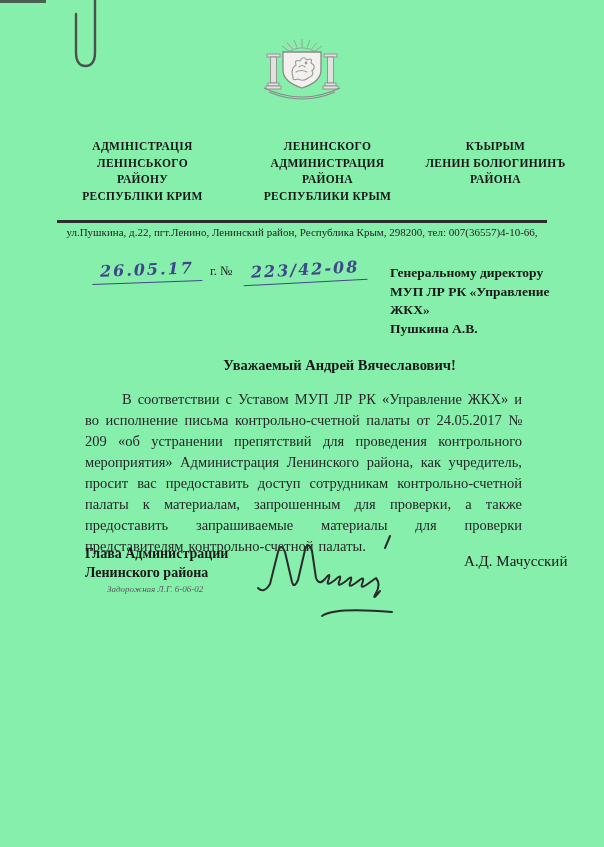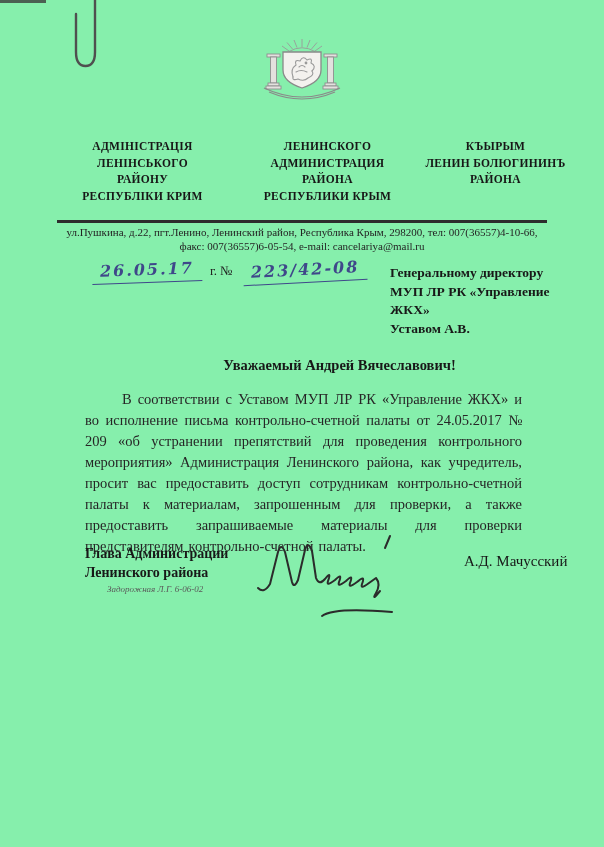--- a/index.html
+++ b/index.html
@@ -142,34 +142,33 @@
       <div>КЪЫРЫМ</div>
       <div>ЛЕНИН БОЛЮГИНИНЪ</div>
       <div>РАЙОНА</div>
     </div>
   </div>
 
   <div class="rule"></div>
 
   <div class="address">
     <div>ул.Пушкина, д.22, пгт.Ленино, Ленинский район, Республика Крым, 298200, тел: 007(36557)4-10-66,</div>
-    <div>факс: 007(36557)6-05-54, e-mail: cancelariya@mail.ru</div>
   </div>
 
   <div class="ref-line">
     <span class="hand date">26.05.17</span>
     <span class="ref-label">г. №</span>
     <span class="hand number">223/42-08</span>
   </div>
 
   <div class="recipient">
     <div>Генеральному директору</div>
     <div>МУП ЛР РК «Управление</div>
     <div>ЖКХ»</div>
-    <div>Уставом А.В.</div>
+    <div>Пушкина А.В.</div>
   </div>
 
   <div class="salutation">Уважаемый Андрей Вячеславович!</div>
 
   <div class="body-text">В соответствии с Уставом МУП ЛР РК «Управление ЖКХ» и во исполнение письма контрольно-счетной палаты от 24.05.2017 № 209 «об устранении препятствий для проведения контрольного мероприятия» Администрация Ленинского района, как учредитель, просит вас предоставить доступ сотрудникам контрольно-счетной палаты к материалам, запрошенным для проверки, а также предоставить запрашиваемые материалы для проверки представителям контрольно-счетной палаты.</div>
 
   <div class="sig-title">
     <div>Глава Администрации</div>
     <div>Ленинского района</div>
   </div>

